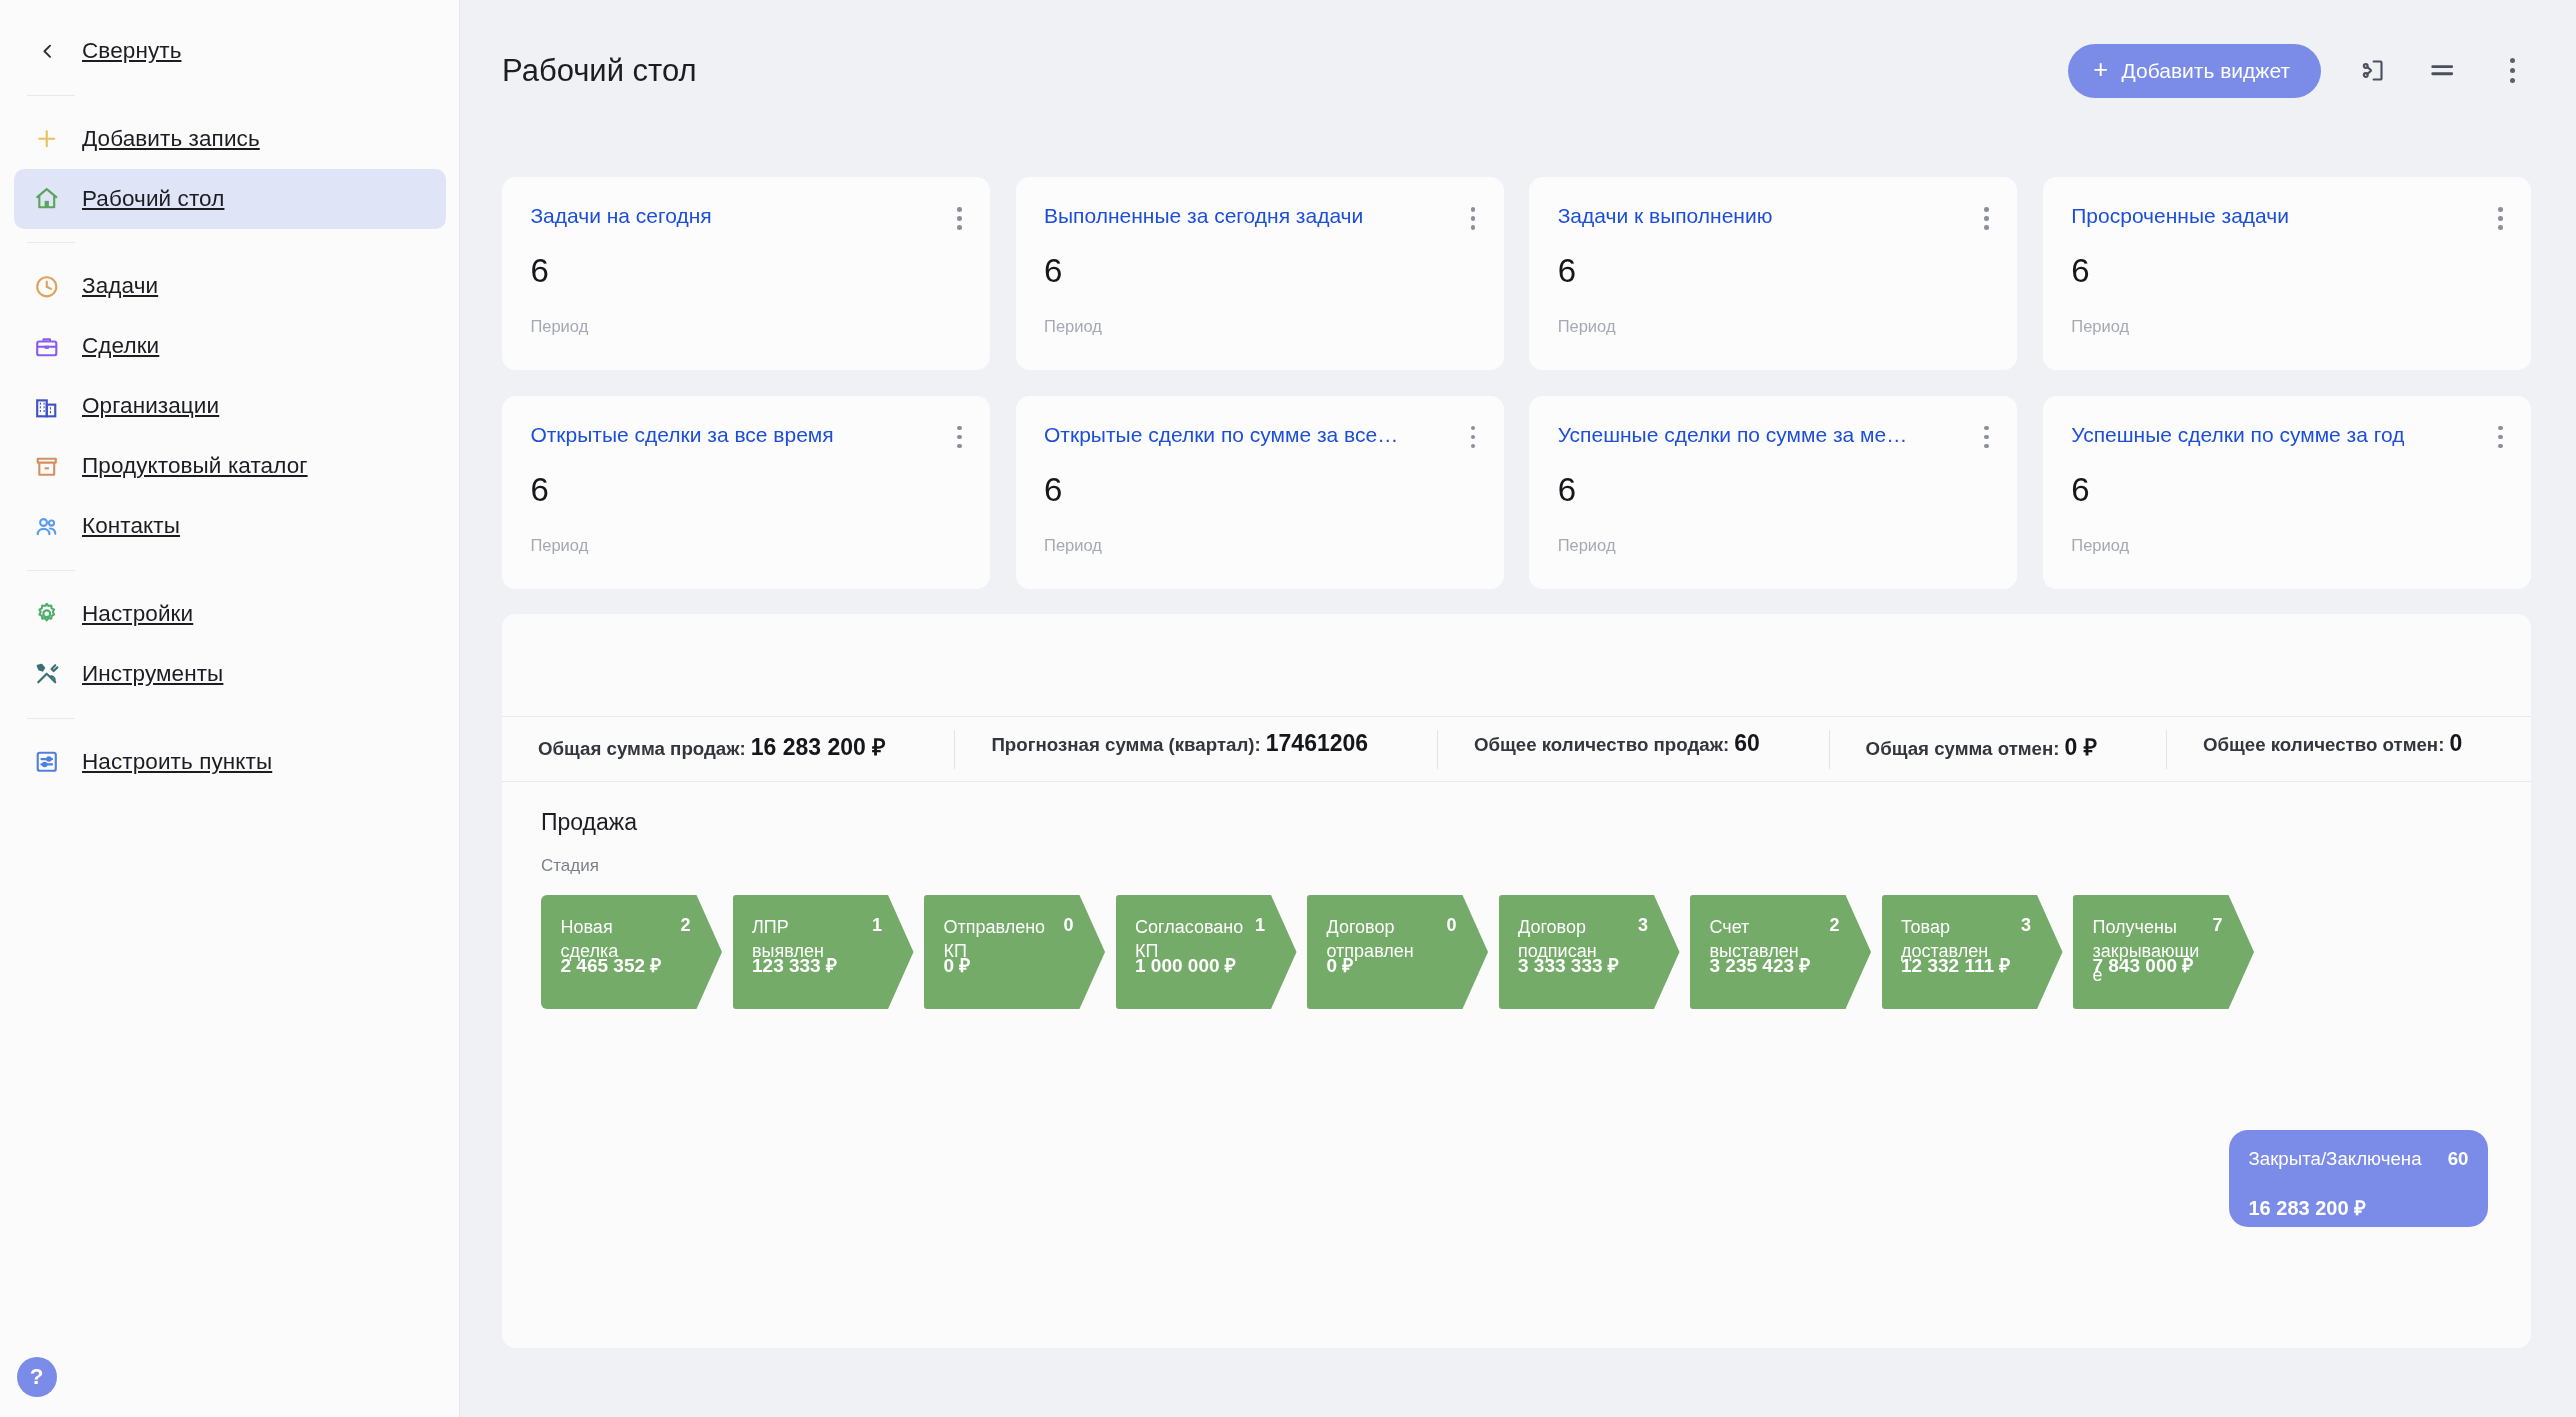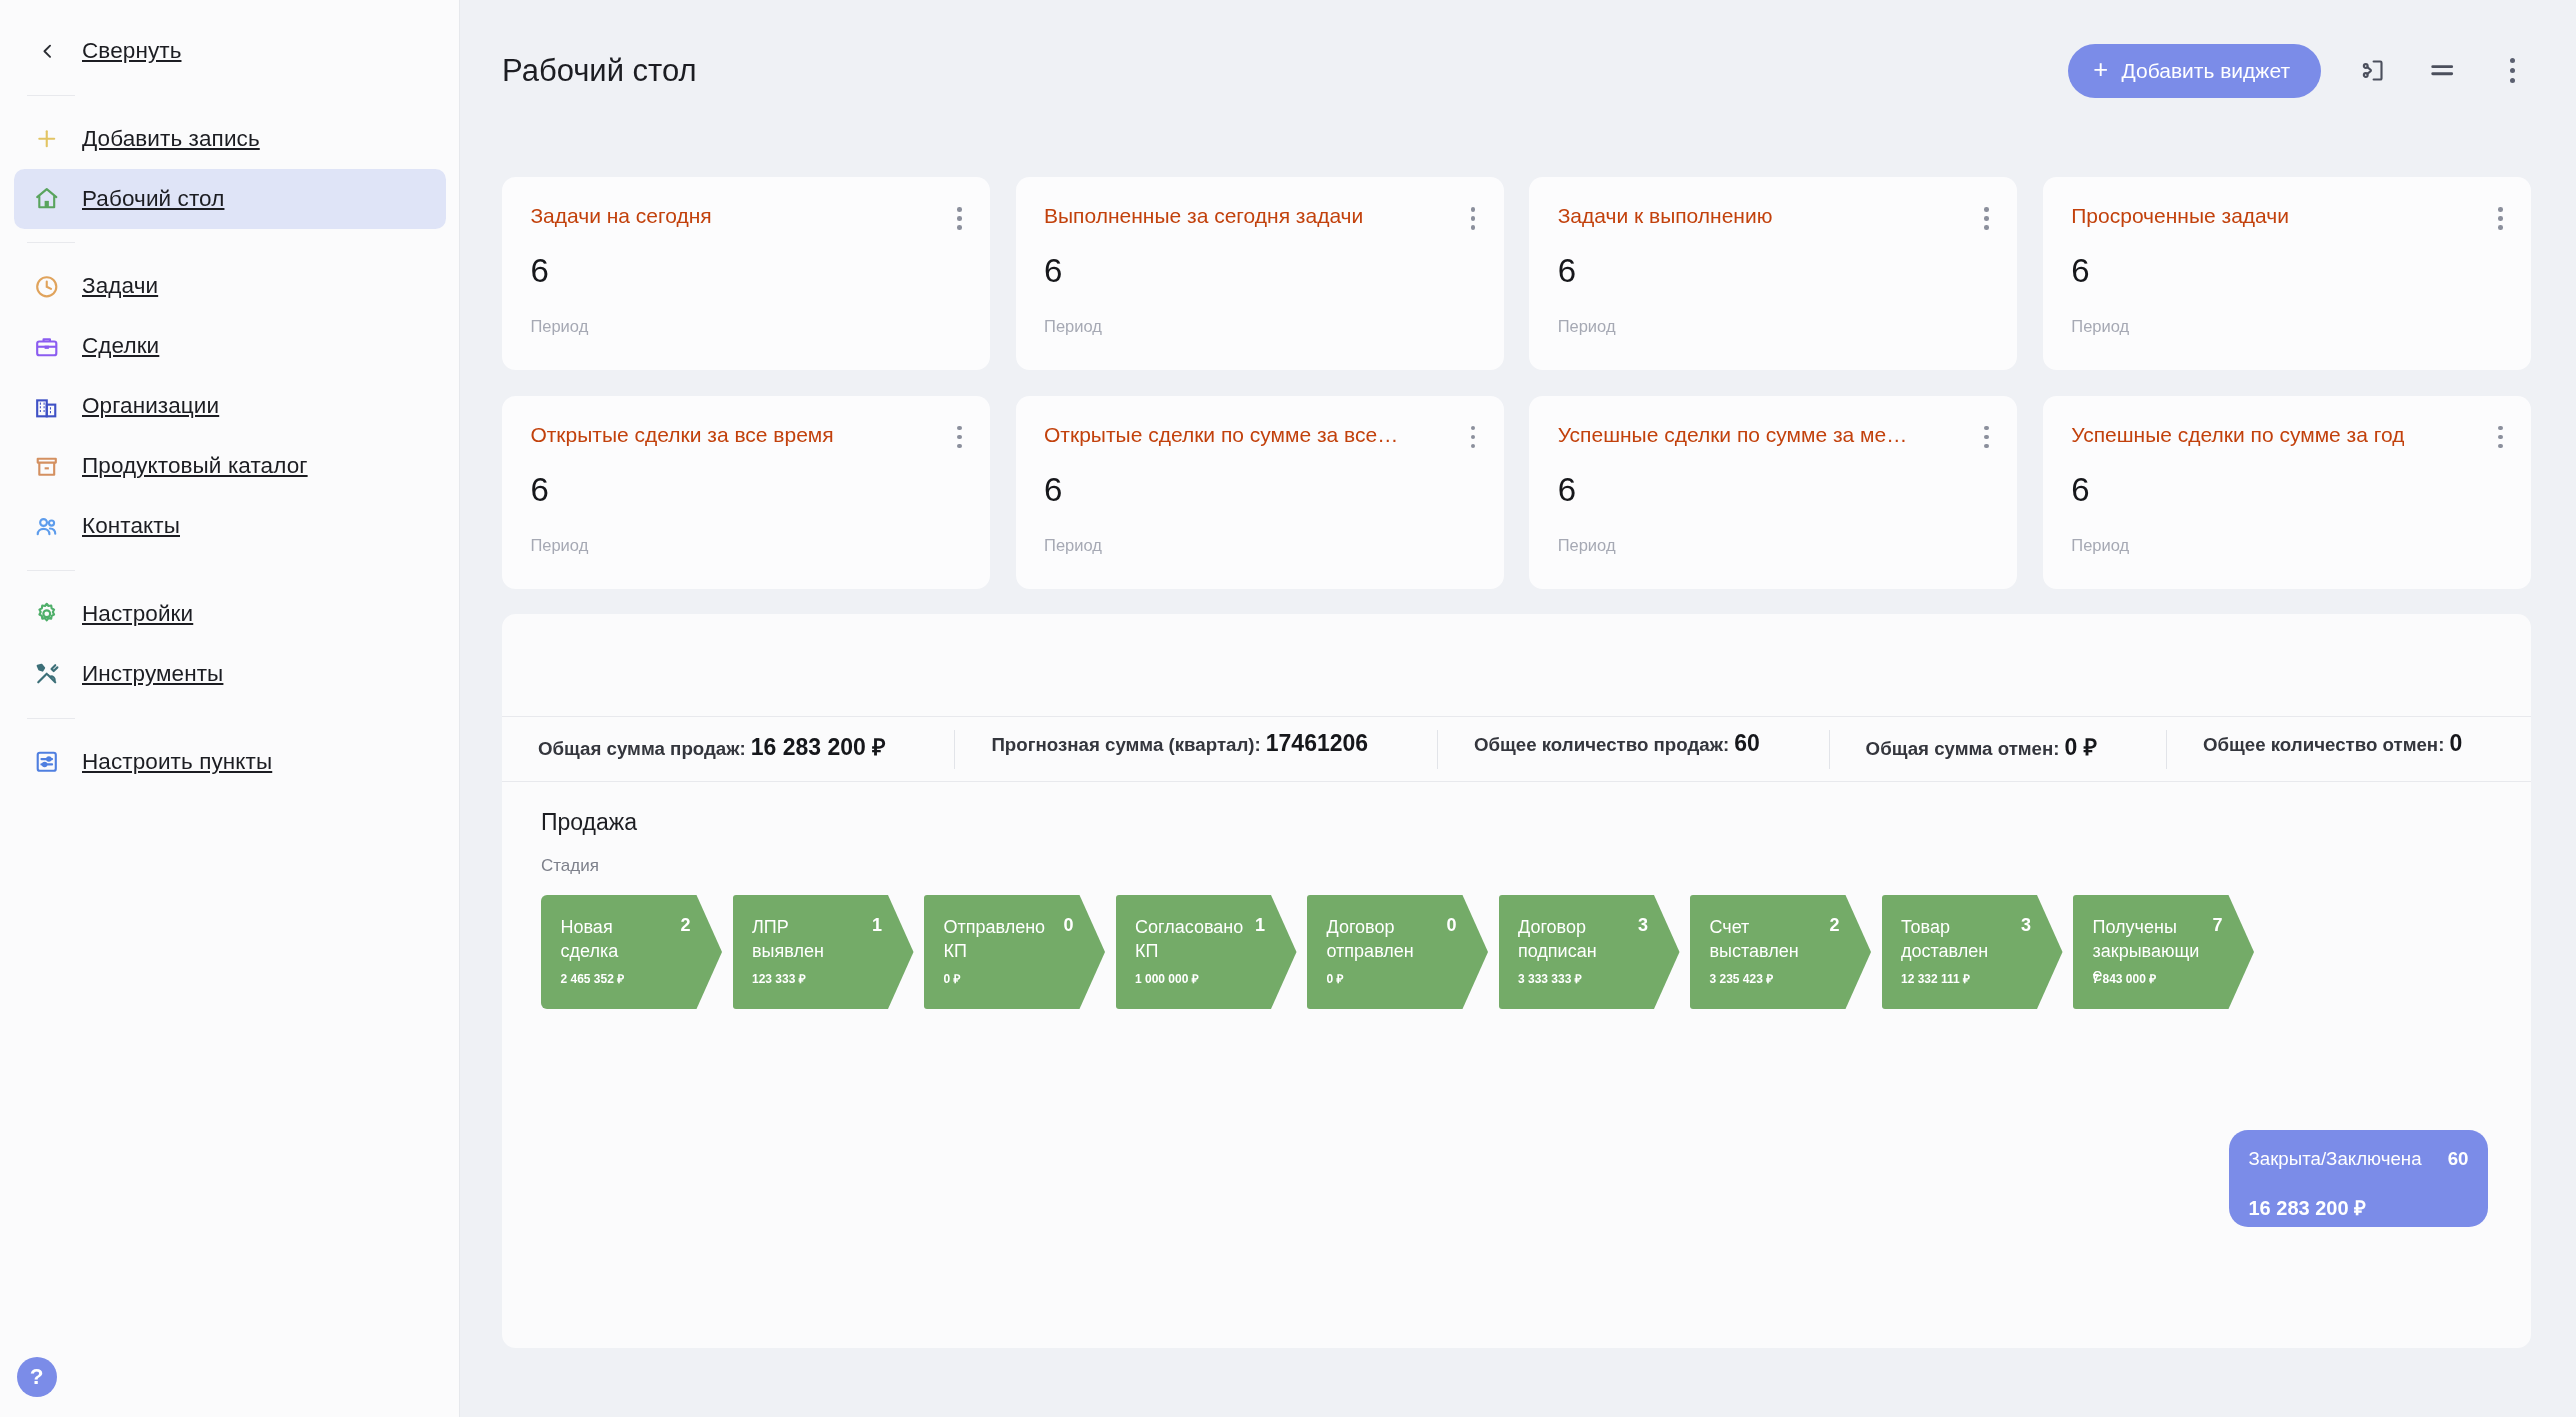--- a/index.html
+++ b/index.html
@@ -142,21 +142,21 @@
   .card {
     background: #fcfcfd;
     border-radius: 13.5px;
     height: 193px;
     padding: 27px 28.4px 0 28.4px;
     position: relative;
   }
   .card-head { display: flex; align-items: flex-start; }
   .card-title {
     font-size: 21px;
-    color: #c2410c;
+    color: #1d4ed8;
     white-space: nowrap;
     overflow: hidden;
     text-overflow: ellipsis;
     max-width: 419px;
     line-height: 1.1;
   }
   .card-menu { margin-left: auto; padding-left: 12px; padding-top: 3px; }
   .card-value { font-size: 33px; color: #16171b; margin-top: 22.5px; }
   .card-period { font-size: 16.5px; color: #a6a9b4; margin-top: 27px; }
 
@@ -228,21 +228,21 @@
   }
   .stage:first-child { border-radius: 6px 0 0 6px; }
   .stage-top { display: flex; align-items: flex-start; }
   .stage-name {
     font-size: 18px;
     line-height: 1.35;
     width: 112px;
     word-wrap: break-word;
   }
   .stage-count { font-size: 18px; font-weight: bold; margin-left: auto; padding-right: 12px; }
-  .stage-sum { position: absolute; left: 19.5px; bottom: 22px; font-size: 12px; font-weight: bold; }
+  .stage-sum { position: absolute; left: 19.5px; bottom: 31px; font-size: 19px; font-weight: bold; }
 
   .closed-tile {
     position: absolute;
     right: 43px;
     bottom: 121px;
     width: 259px;
     height: 97px;
     background: #7b8ce8;
     border-radius: 19px;
     color: #fff;

